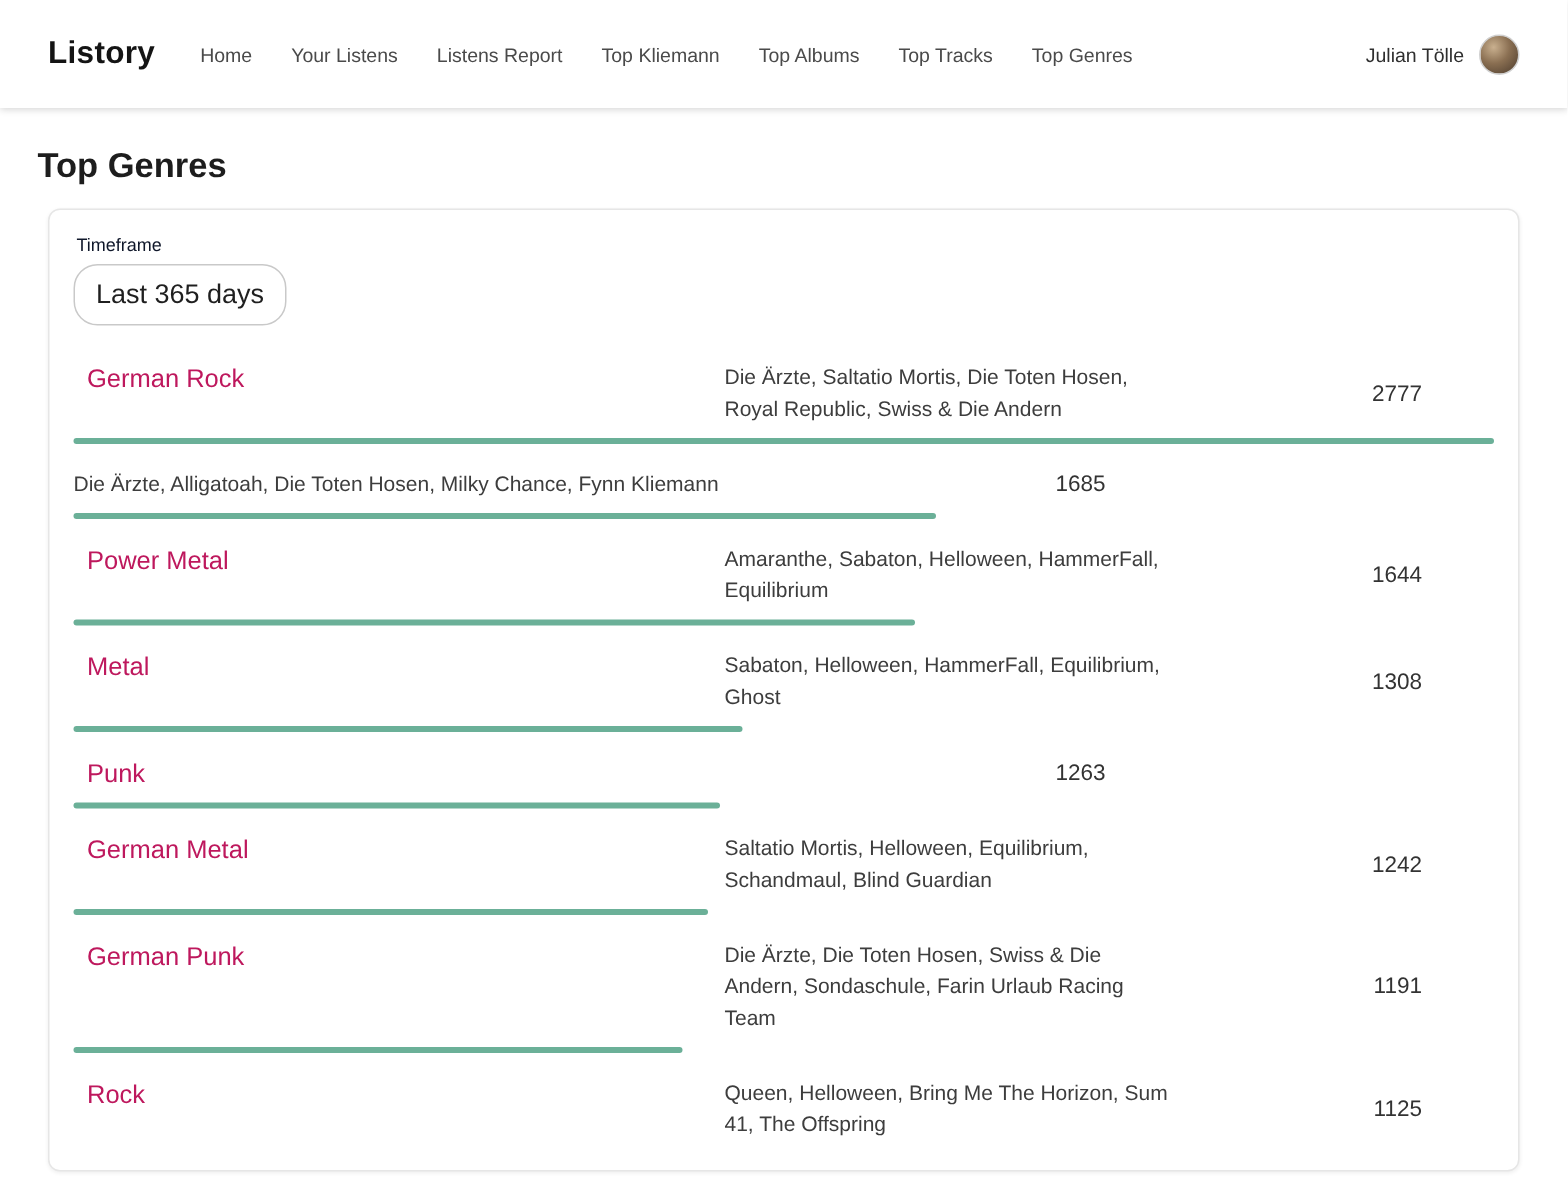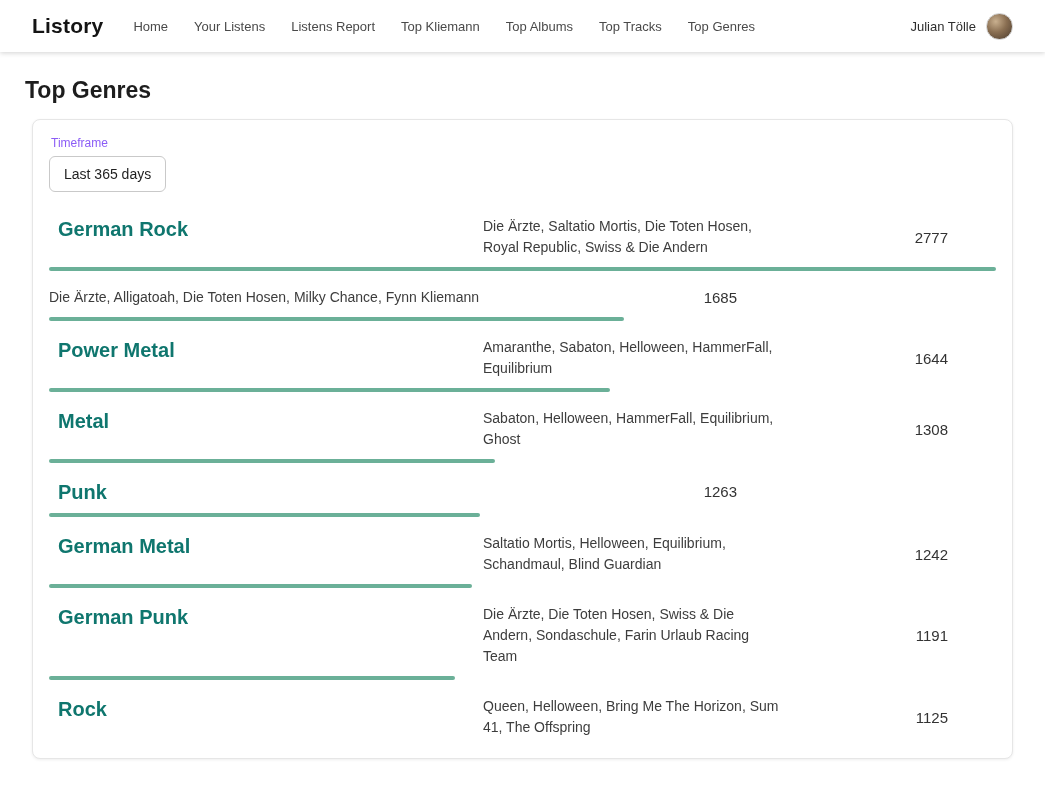--- a/index.html
+++ b/index.html
@@ -7,21 +7,21 @@
     margin: 0; padding: 0;
     width: 1045px; height: 796px;
     overflow: hidden;
     background: #ffffff;
     font-family: "Liberation Sans", sans-serif;
     color: #2f2f2f;
   }
   
   .topbar {
     display: flex; align-items: center;
-    height: 52px; padding: 0 32px;
+    height: 72px; padding: 0 32px;
     background: #fff;
     box-shadow: 0 1px 5px rgba(0,0,0,.18);
     position: relative; z-index: 5;
   }
   .logo {
     font-size: 21px; font-weight: 700; color: #141414;
     margin-right: 30px; cursor: pointer; letter-spacing: .2px;
   }
   .nav { display: flex; align-items: flex-end; gap: 26px; }
   .nav a {
@@ -41,37 +41,37 @@
     margin: 25px 0 15px 25px;
   }
   .card {
     margin: 0 32px;
     border: 1px solid #e6e6e6;
     border-radius: 8px;
     box-shadow: 0 1px 3px rgba(0,0,0,.07);
     padding: 14px 16px 4px 16px;
     background: #fff;
   }
-  .timeframe-label { font-size: 12px; color: #8b5cf6; margin: 2px 0 6px 2px; }
+  .timeframe-label { font-size: 12px; color: #0f172a; margin: 2px 0 6px 2px; }
   .timeframe-select {
     display: inline-block;
-    border: 1px solid #c9c9c9; border-radius: 6px;
-    padding: 9px 14px; font-size: 14px; color: #1f1f1f;
+    border: 1px solid #c9c9c9; border-radius: 16px;
+    padding: 9px 14px; font-size: 18px; color: #1f1f1f;
     cursor: pointer; background: #fff; min-width: 110px;
   }
   
   .genre-table { margin-top: 24px; }
   .genre-row { margin-bottom: 16px; }
   .row-grid {
     display: grid;
     grid-template-columns: 434px 302px 1fr;
     align-items: start;
   }
   .genre-name {
-    font-size: 20px; font-weight: 700; color: #0f766e;
+    font-size: 17px; font-weight: 400; color: #be185d;
     padding-left: 9px; padding-top: 2px;
   }
   .genre-artists {
     font-size: 14px; color: #3d3d3d; line-height: 21px;
   }
   .genre-count {
     font-size: 15px; color: #333;
     justify-self: end; align-self: center;
     padding-right: 48px;
   }

